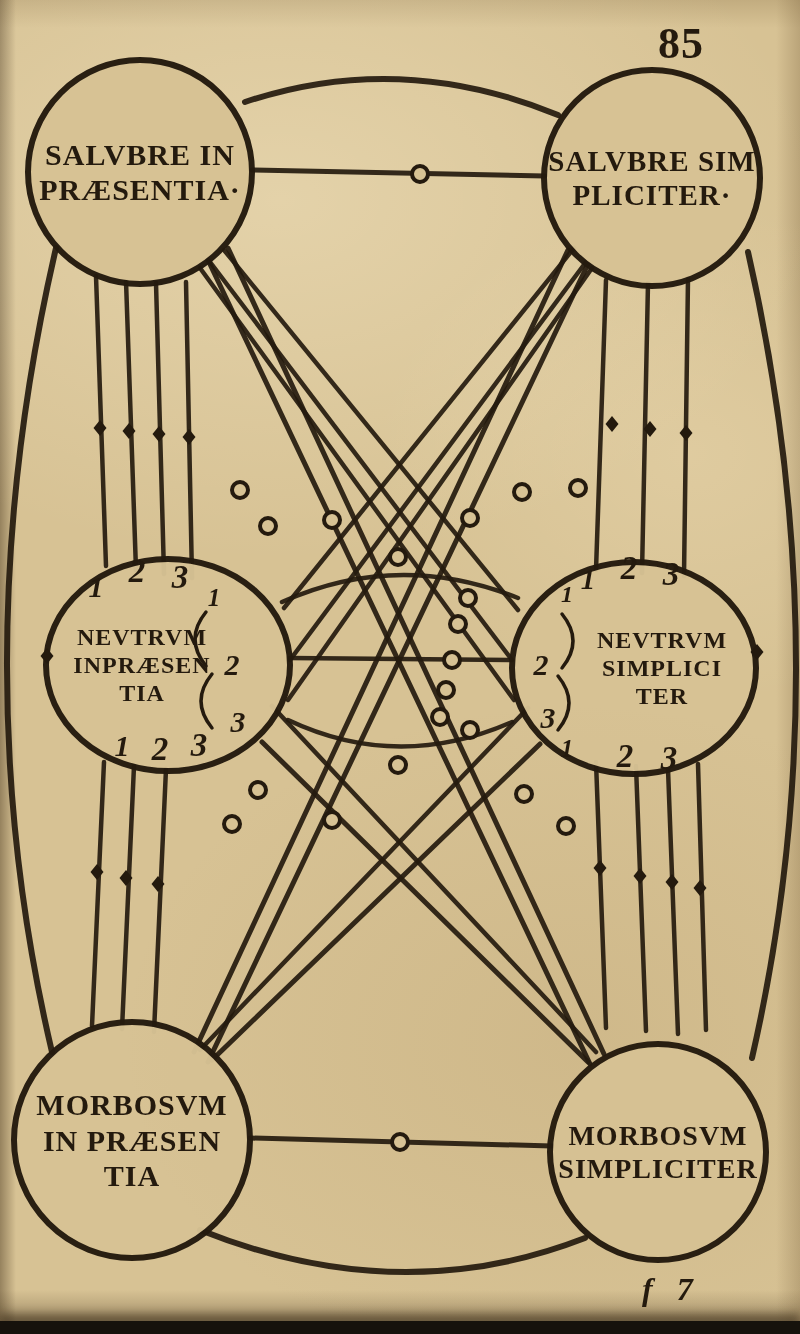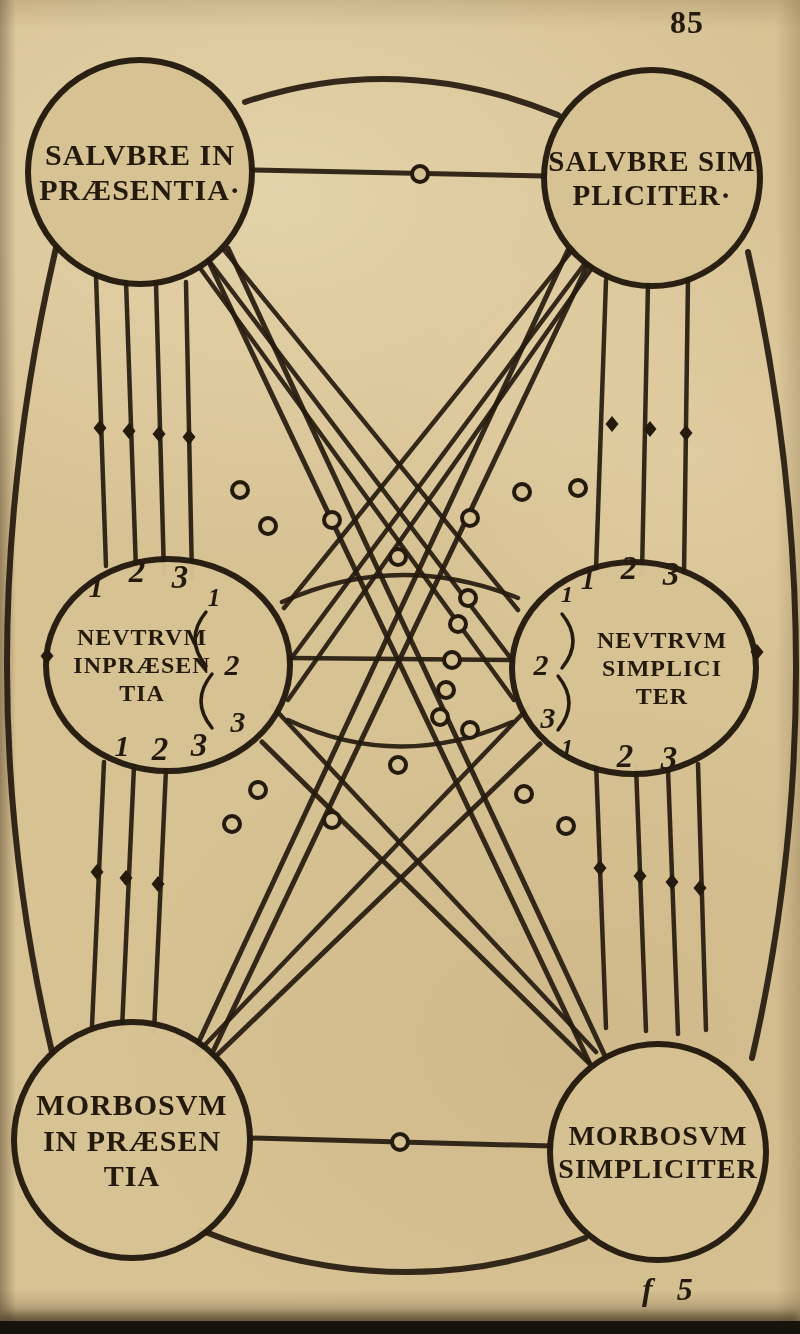--- a/index.html
+++ b/index.html
@@ -9,21 +9,21 @@
       radial-gradient(ellipse 900px 600px at 35% 15%, rgba(255,244,214,.32), transparent 60%),
       radial-gradient(ellipse 700px 520px at 72% 78%, rgba(165,135,85,.16), transparent 65%),
       radial-gradient(ellipse 520px 420px at 86% 34%, rgba(255,240,205,.20), transparent 60%),
       linear-gradient(90deg, rgba(70,52,28,.45) 0, rgba(70,52,28,0) 16px),
       linear-gradient(270deg, rgba(110,85,50,.28) 0, rgba(110,85,50,0) 24px),
       linear-gradient(0deg, rgba(70,52,28,.5) 0, rgba(70,52,28,0) 44px),
       linear-gradient(180deg, rgba(120,95,55,.22) 0, rgba(120,95,55,0) 28px),
       #d7c294;
     font-family:"Liberation Serif", serif; color:#241a0e;
   }
-  .page-number{position:absolute;top:4px;right:96px;font-size:32px;font-weight:bold;letter-spacing:1px;}
+  .page-number{position:absolute;top:18px;right:96px;font-size:44px;font-weight:bold;letter-spacing:1px;}
   .signature{position:absolute;bottom:26px;left:642px;font-size:32px;font-weight:bold;font-style:italic;letter-spacing:8px;}
   .bottom-edge{position:absolute;left:0;bottom:0;width:100%;height:13px;background:#16120c;box-shadow:0 -7px 10px rgba(45,33,16,.55);}
   svg.diagram{position:absolute;left:0;top:0;}
 </style>
 </head>
 <body>
 
 <div class="page">
   <div class="page-number">85</div>
   <svg class="diagram" id="dgm" width="800" height="1334" viewBox="0 0 800 1334">
@@ -138,15 +138,15 @@
       <text x="567" y="594" fill="#241a0e" font-size="24" font-weight="bold" font-style="italic" text-anchor="middle" dominant-baseline="central">1</text>
       <text x="588" y="579" fill="#241a0e" font-size="29" font-weight="bold" font-style="italic" text-anchor="middle" dominant-baseline="central">1</text>
       <text x="629" y="568" fill="#241a0e" font-size="33" font-weight="bold" font-style="italic" text-anchor="middle" dominant-baseline="central">2</text>
       <text x="671" y="574" fill="#241a0e" font-size="33" font-weight="bold" font-style="italic" text-anchor="middle" dominant-baseline="central">3</text>
       <text x="541" y="664" fill="#241a0e" font-size="30" font-weight="bold" font-style="italic" text-anchor="middle" dominant-baseline="central">2</text>
       <text x="548" y="717" fill="#241a0e" font-size="30" font-weight="bold" font-style="italic" text-anchor="middle" dominant-baseline="central">3</text>
       <text x="567" y="748" fill="#241a0e" font-size="25" font-weight="bold" font-style="italic" text-anchor="middle" dominant-baseline="central">1</text>
       <text x="625" y="756" fill="#241a0e" font-size="33" font-weight="bold" font-style="italic" text-anchor="middle" dominant-baseline="central">2</text>
       <text x="669" y="758" fill="#241a0e" font-size="33" font-weight="bold" font-style="italic" text-anchor="middle" dominant-baseline="central">3</text>
     </svg>
-  <div class="signature">f 5</div>
+  <div class="signature">f 7</div>
   <div class="bottom-edge"></div>
 </div>
 
 </body></html>

